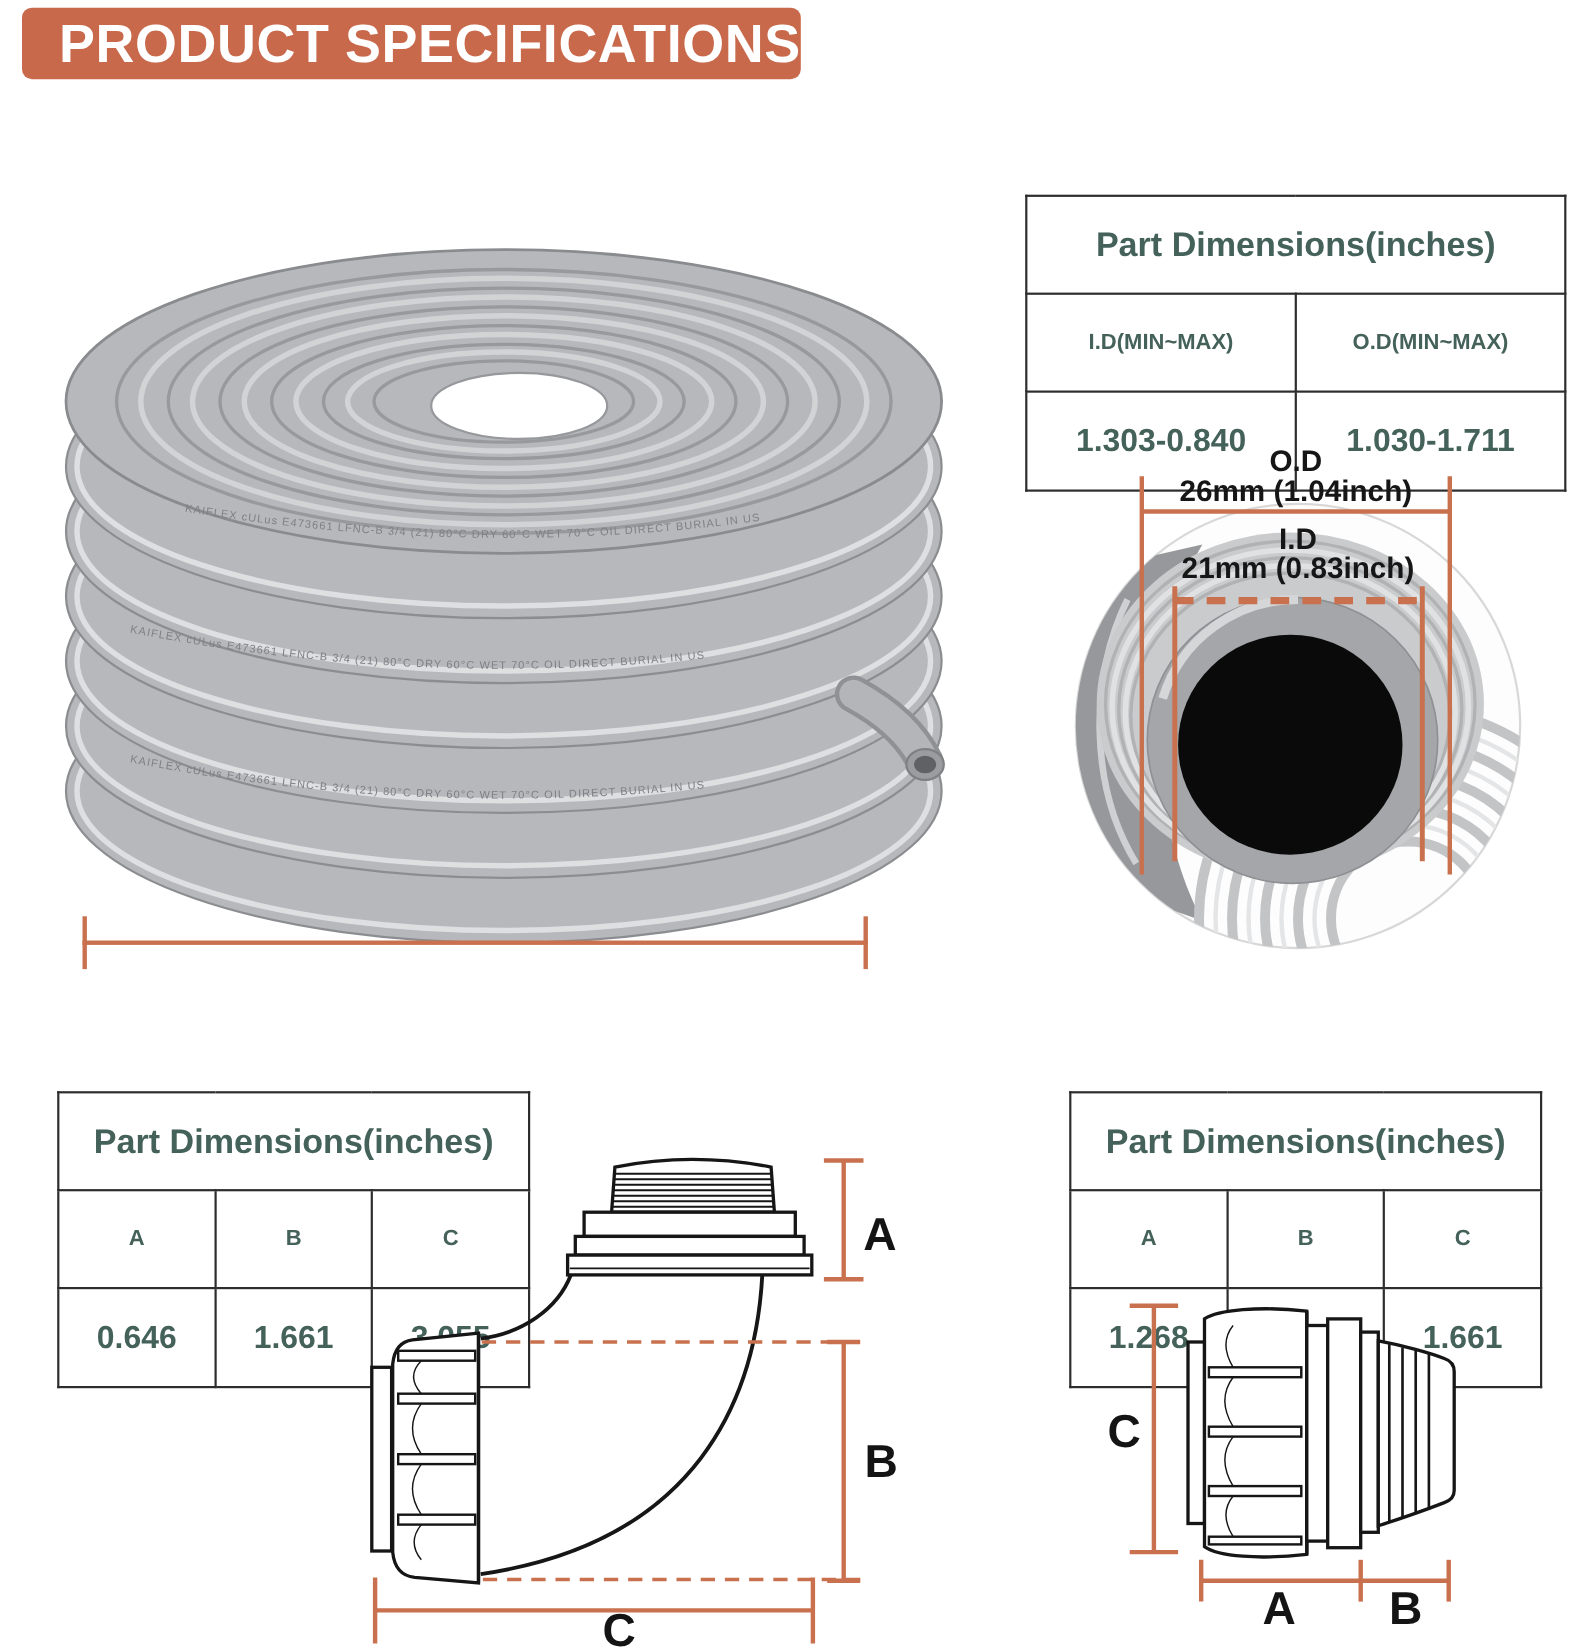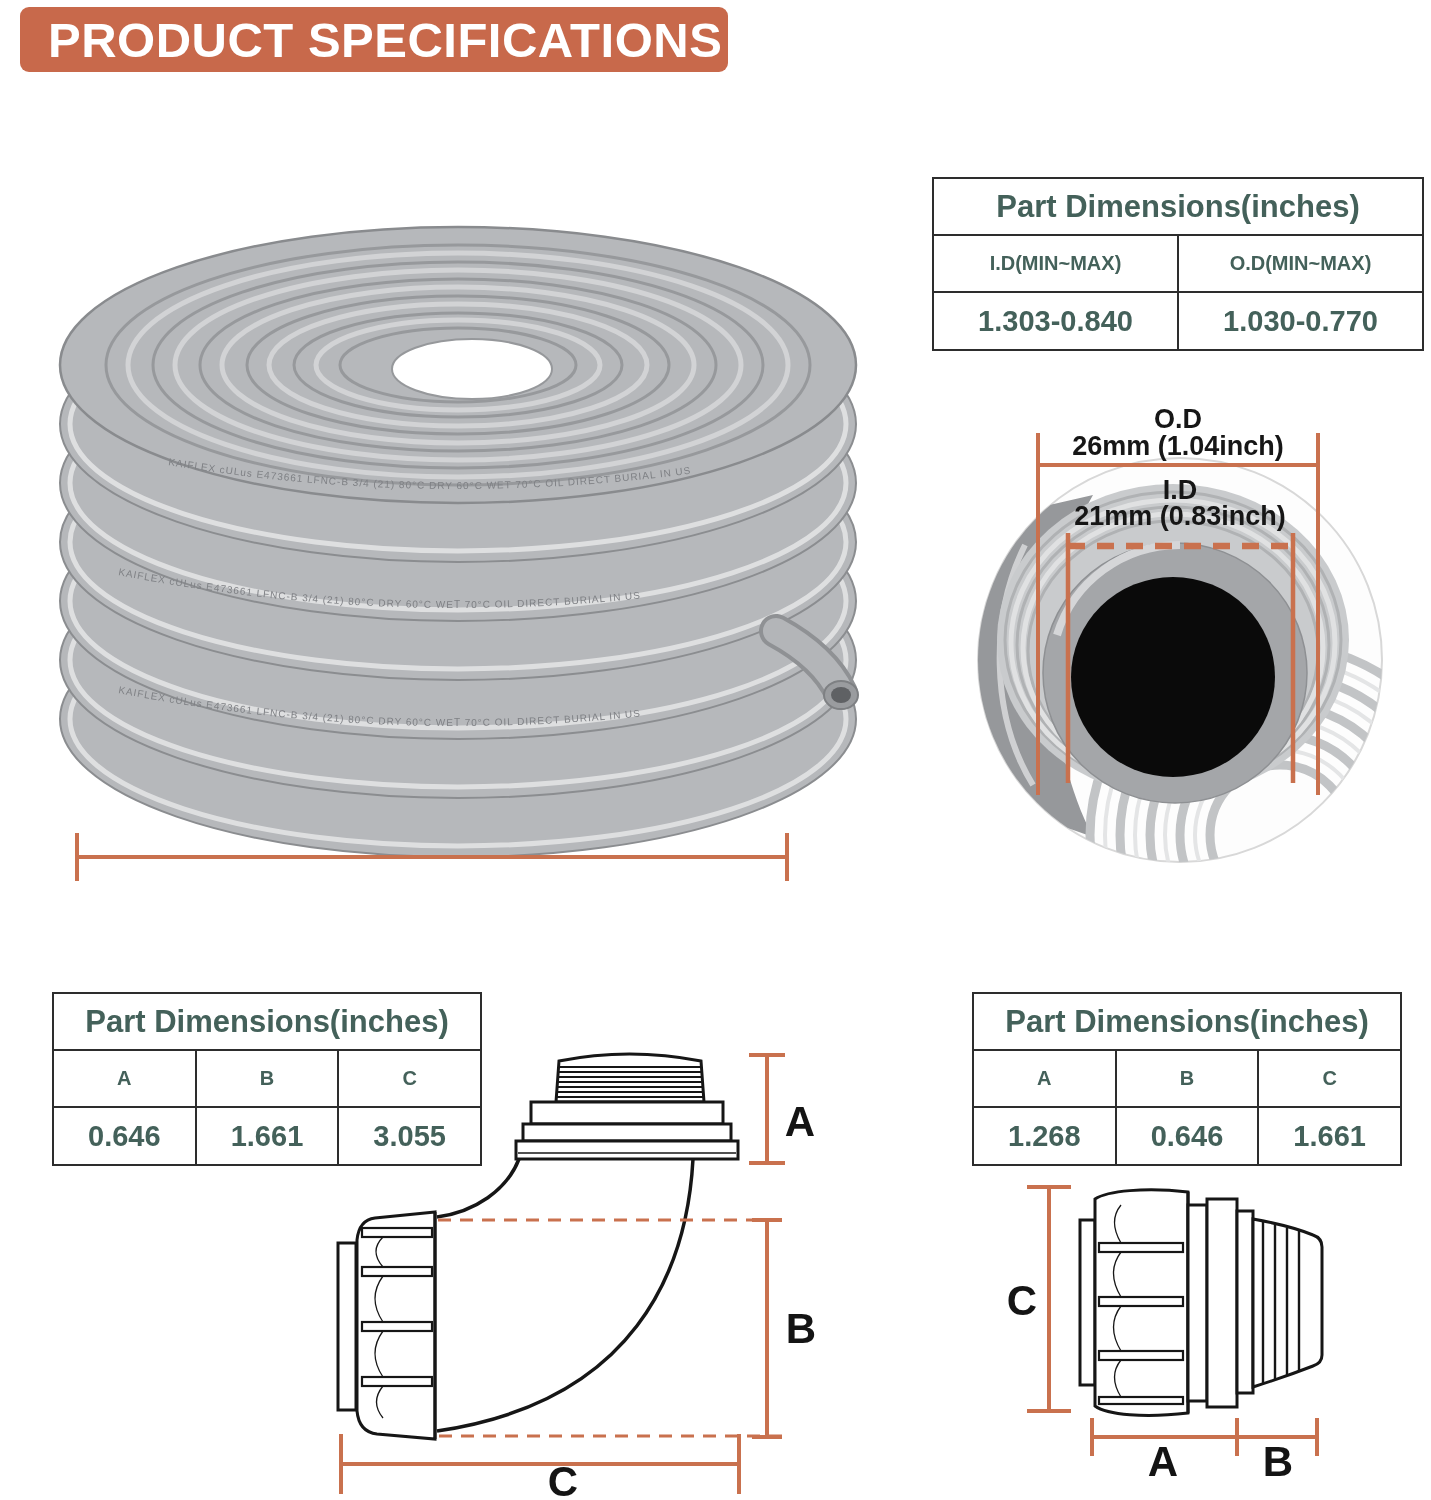--- a/index.html
+++ b/index.html
@@ -3,34 +3,34 @@
 <meta charset="utf-8">
 <style>
   html,body{margin:0;padding:0;background:#ffffff;}
   .canvas{
     position:relative;width:1431px;height:1500px;background:#ffffff;
     font-family:"Liberation Sans",sans-serif;overflow:hidden;
   }
   
   .banner{
     position:absolute;left:20px;top:7px;width:708px;height:65px;
-    background:#C8694B;border-radius:9px;display:flex;align-items:center;
+    background:#C8694B;border-radius:9px;display:flex;align-items:center;justify-content:flex-end;
   }
   .banner-text{
     color:#ffffff;font-size:49px;font-weight:800;letter-spacing:0.5px;
     padding-left:28px;white-space:nowrap;
   }
   
   table.spec{
     position:absolute;border-collapse:collapse;table-layout:fixed;
     background:#ffffff;color:#44615A;
   }
   table.spec td{
     border:2.5px solid #2d2d2d;text-align:center;vertical-align:middle;
-    font-weight:bold;padding:0;overflow:hidden;
+    font-weight:bold;padding:16px;overflow:hidden;
   }
   .t-title{font-size:31px;height:55px;}
   .t-head{font-size:20px;height:55px;}
   .t-val{font-size:29px;height:56px;}
   #table-tube{left:932px;top:177px;width:492px;}
   #table-elbow{left:52px;top:992px;width:430px;}
   #table-conn{left:972px;top:992px;width:430px;}
   
   .ft-line{position:absolute;left:75px;top:855px;width:714px;height:4px;background:#C9714E;}
   .ft-tick{position:absolute;width:4px;height:48px;top:833px;background:#C9714E;}
@@ -114,21 +114,21 @@
     <tbody>
         <tr>
           <td colspan="2" class="t-title">Part Dimensions(inches)</td>
         </tr>
     <tr>
       <td class="t-head">I.D(MIN~MAX)</td>
       <td class="t-head">O.D(MIN~MAX)</td>
     </tr>
     <tr>
       <td class="t-val">1.303-0.840</td>
-      <td class="t-val">1.030-0.770</td>
+      <td class="t-val">1.030-1.711</td>
     </tr>
   </tbody>
     </table>
 
   <svg style="left:945px;top:405px;" width="486" height="556" viewBox="0 0 486 556">
     <defs>
       <clipPath id="cs-clip">
           <circle cx="235" cy="255" r="202"></circle>
         </clipPath>
     </defs>

